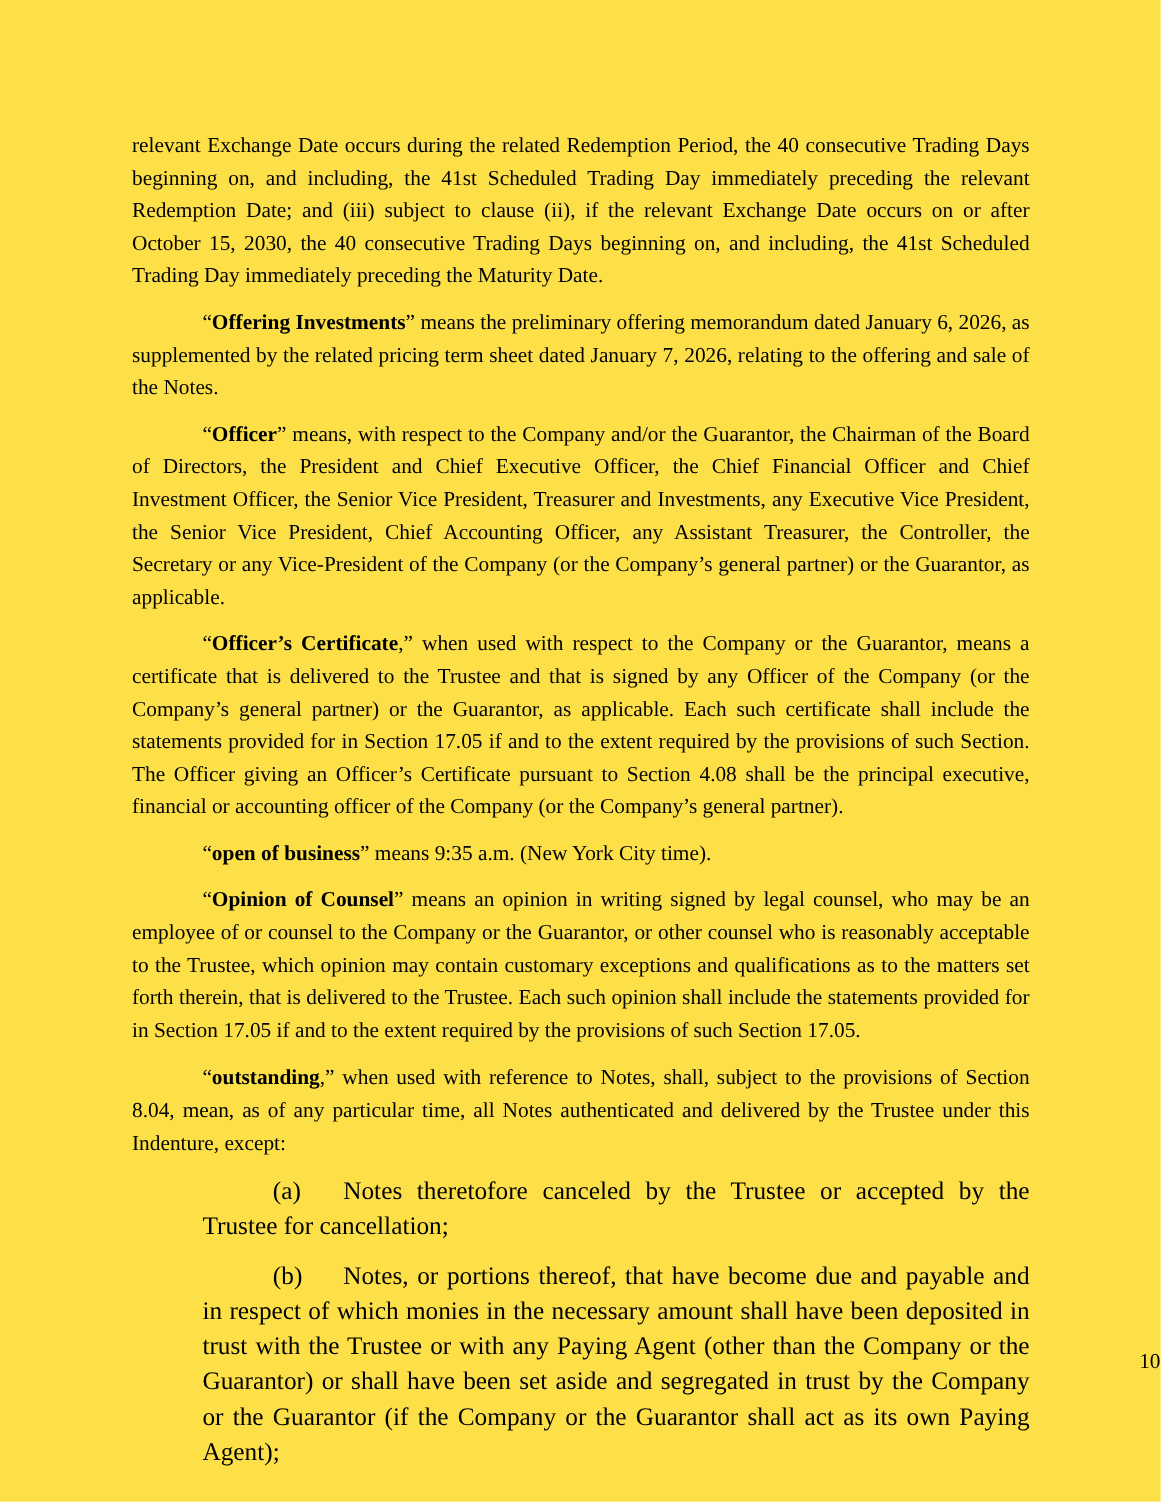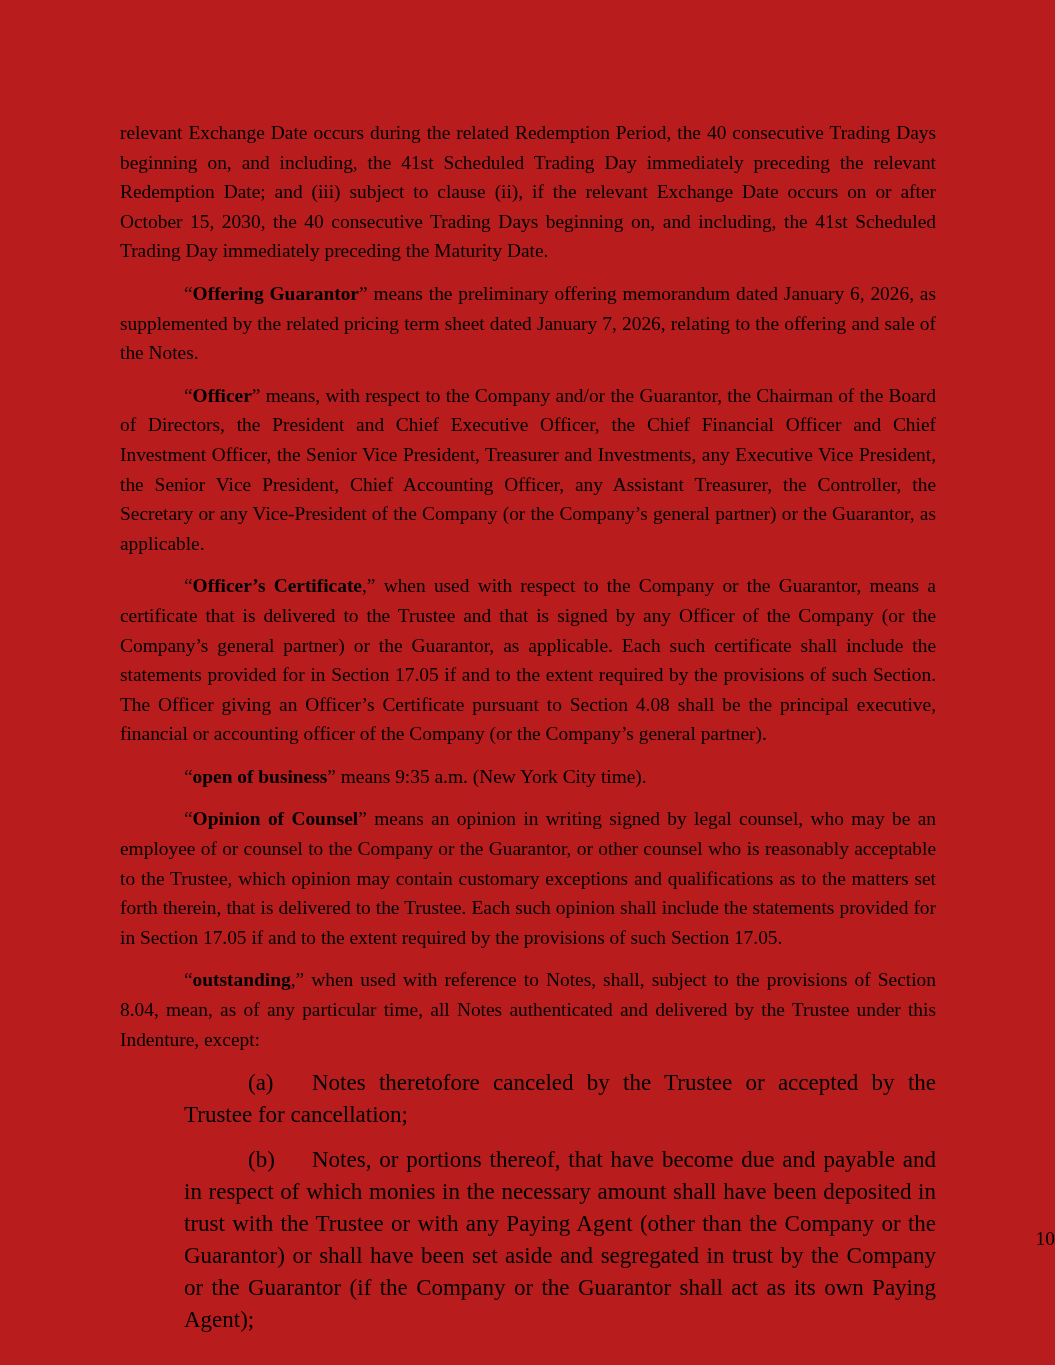--- a/index.html
+++ b/index.html
@@ -13,21 +13,21 @@
     font-family: "Liberation Serif", serif;
     color: #000000;
     position: relative;
     overflow: hidden;
   }
   .page {
     position: absolute;
     left: 0; top: 0;
     width: 1055px;
     height: 1365px;
-    background: #b91c1c;
+    background: #fde047;
   }
   .content {
     position: absolute;
     left: 120px;
     top: 118px;
     width: 816px;
   }
   p {
     margin: 0 0 13px 0;
     font-size: 19.4px;
@@ -71,21 +71,21 @@
   }
 </style>
 </head>
 <body>
 
 <div class="page">
   <div class="content">
 
     <p class="noindent">relevant Exchange Date occurs during the related Redemption Period, the 40 consecutive Trading Days beginning on, and including, the 41st Scheduled Trading Day immediately preceding the relevant Redemption Date; and (iii) subject to clause (ii), if the relevant Exchange Date occurs on or after October 15, 2030, the 40 consecutive Trading Days beginning on, and including, the 41st Scheduled Trading Day immediately preceding the Maturity Date.</p>
 
-    <p class="indent"><span>“</span><b>Offering Guarantor</b><span>” means the preliminary offering memorandum dated January 6, 2026, as supplemented by the related pricing term sheet dated January 7, 2026, relating to the offering and sale of the Notes.</span></p>
+    <p class="indent"><span>“</span><b>Offering Investments</b><span>” means the preliminary offering memorandum dated January 6, 2026, as supplemented by the related pricing term sheet dated January 7, 2026, relating to the offering and sale of the Notes.</span></p>
 
     <p class="indent"><span>“</span><b>Officer</b><span>” means, with respect to the Company and/or the Guarantor, the Chairman of the Board of Directors, the President and Chief Executive Officer, the Chief Financial Officer and Chief Investment Officer, the Senior Vice President, Treasurer and Investments, any Executive Vice President, the Senior Vice President, Chief Accounting Officer, any Assistant Treasurer, the Controller, the Secretary or any Vice-President of the Company (or the Company’s general partner) or the Guarantor, as applicable.</span></p>
 
     <p class="indent"><span>“</span><b>Officer’s Certificate</b><span>,” when used with respect to the Company or the Guarantor, means a certificate that is delivered to the Trustee and that is signed by any Officer of the Company (or the Company’s general partner) or the Guarantor, as applicable.  Each such certificate shall include the statements provided for in Section 17.05 if and to the extent required by the provisions of such Section.  The Officer giving an Officer’s Certificate pursuant to Section 4.08 shall be the principal executive, financial or accounting officer of the Company (or the Company’s general partner).</span></p>
 
     <p class="indent"><span>“</span><b>open of business</b><span>” means 9:35 a.m. (New York City time).</span></p>
 
     <p class="indent"><span>“</span><b>Opinion of Counsel</b><span>” means an opinion in writing signed by legal counsel, who may be an employee of or counsel to the Company or the Guarantor, or other counsel who is reasonably acceptable to the Trustee, which opinion may contain customary exceptions and qualifications as to the matters set forth therein, that is delivered to the Trustee.  Each such opinion shall include the statements provided for in Section 17.05 if and to the extent required by the provisions of such Section 17.05.</span></p>
 
     <p class="indent"><span>“</span><b>outstanding</b><span>,” when used with reference to Notes, shall, subject to the provisions of Section 8.04, mean, as of any particular time, all Notes authenticated and delivered by the Trustee under this Indenture, except:</span></p>

